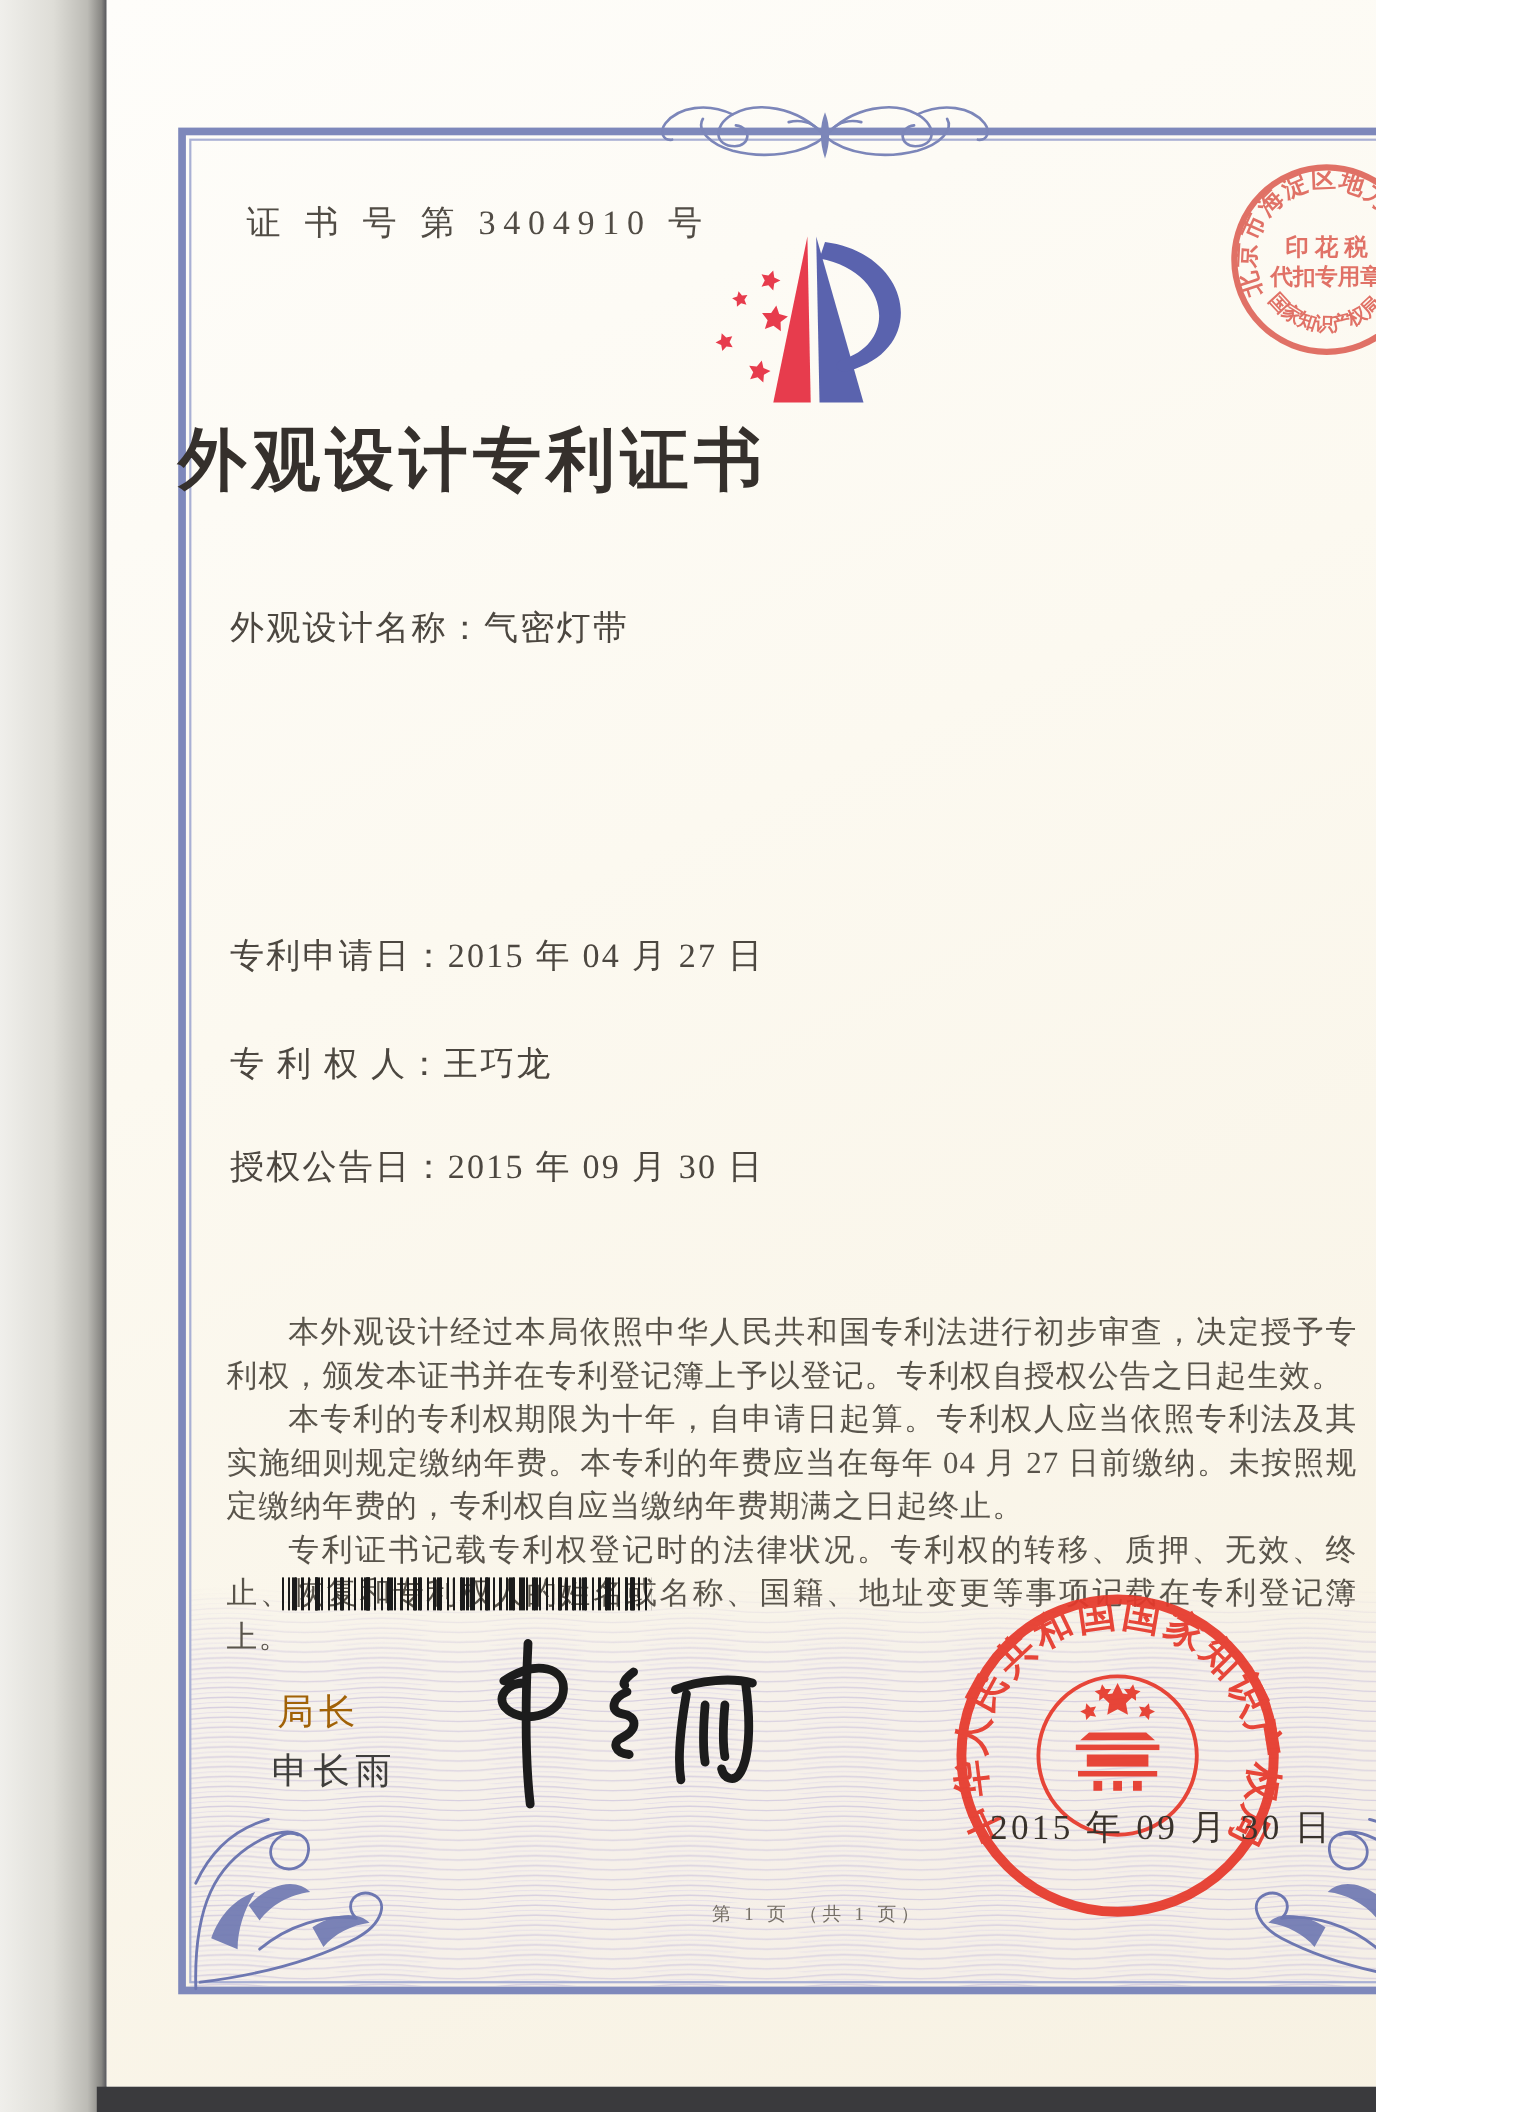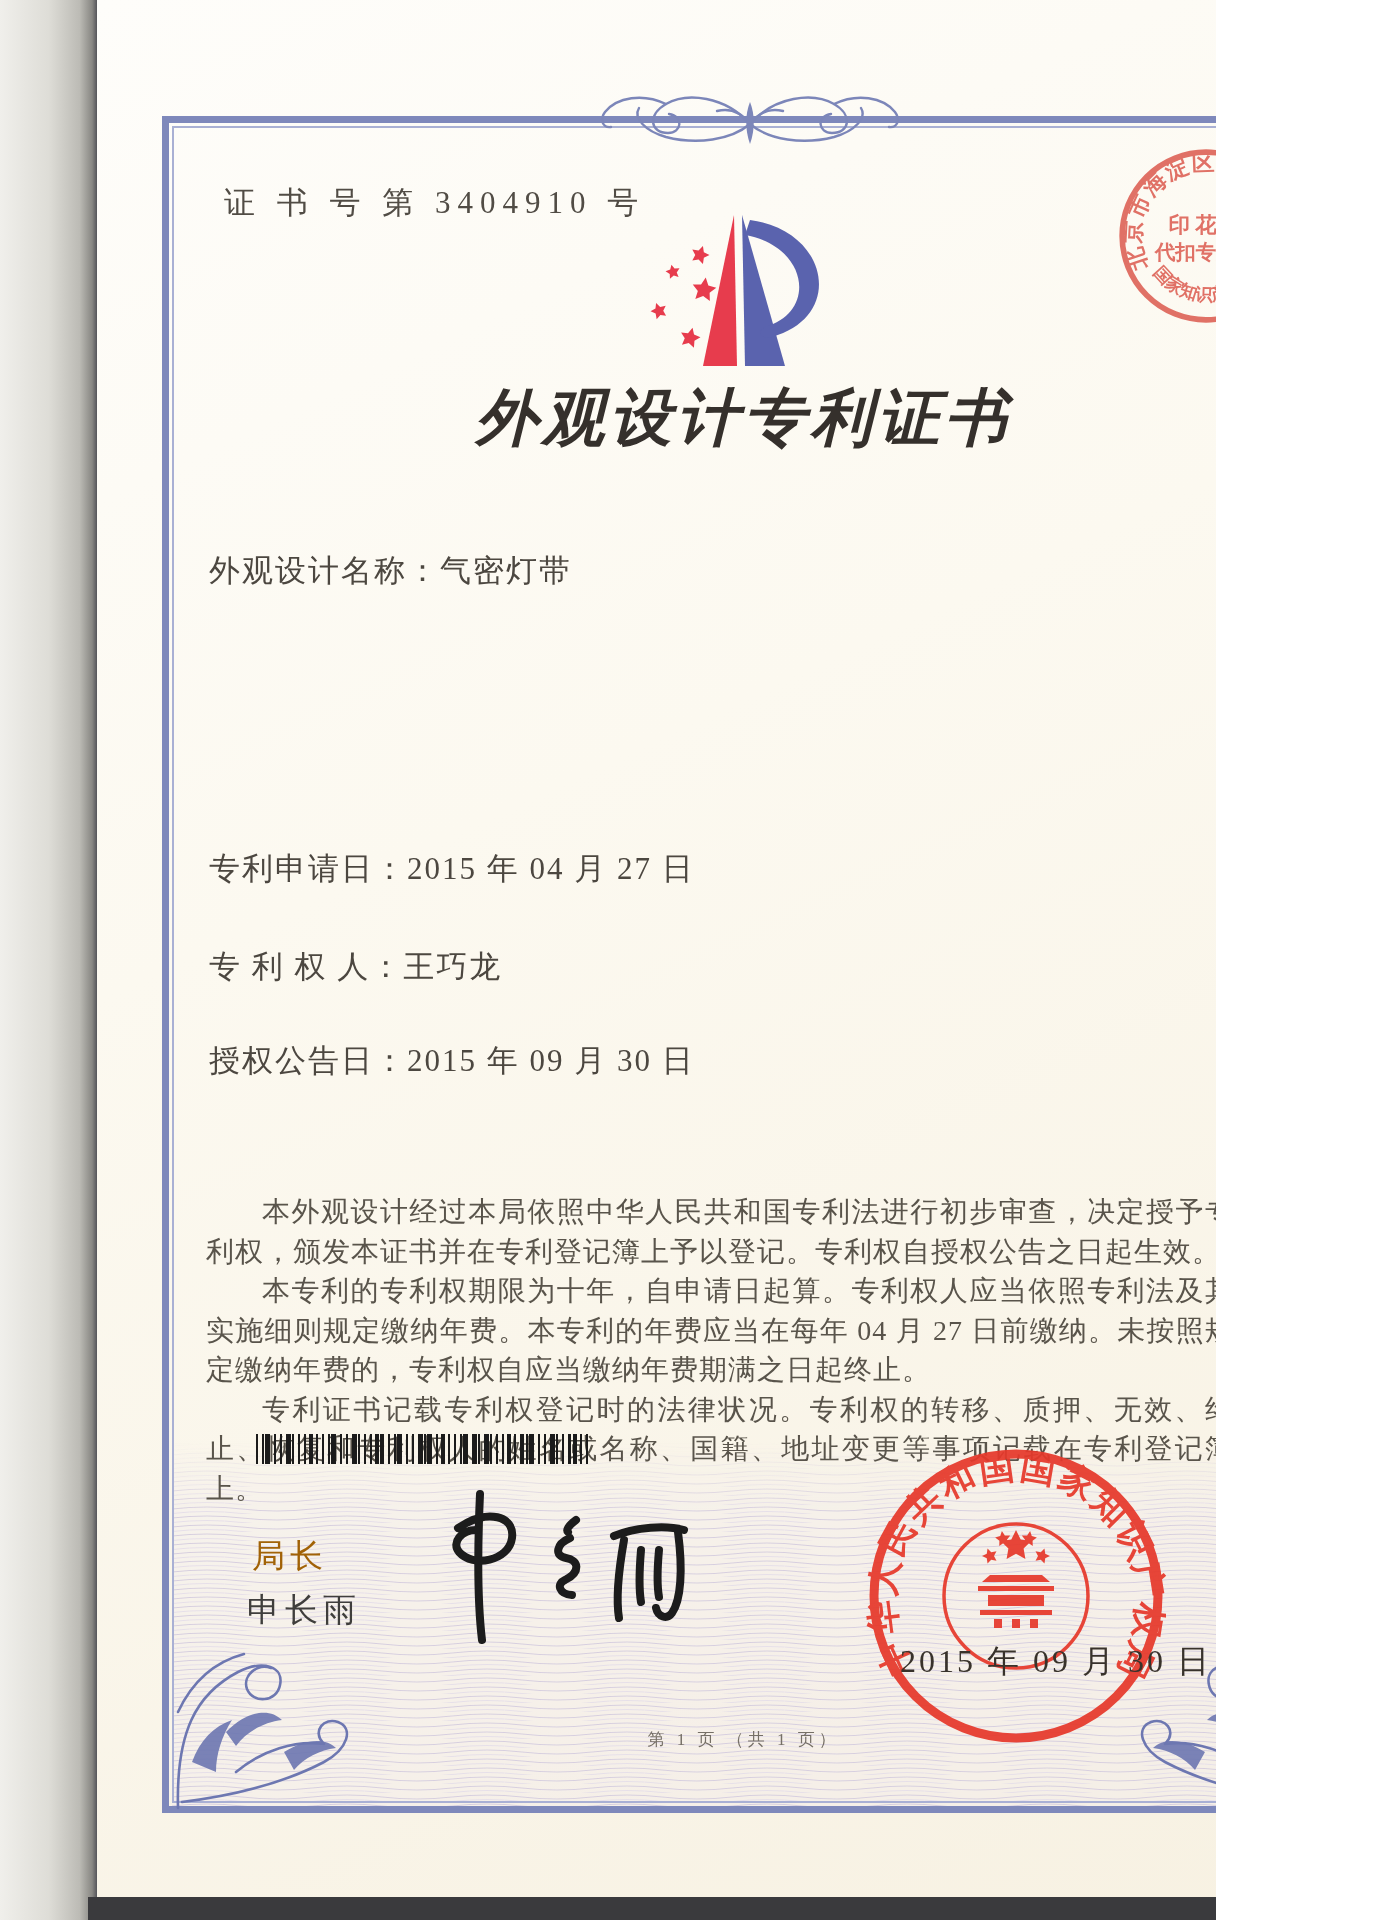--- a/index.html
+++ b/index.html
@@ -1,17 +1,17 @@
 <!DOCTYPE html>
 <html><head>
 <meta charset="utf-8">
 <style>
   html,body{margin:0;padding:0;background:#ffffff;}
   #page{position:relative;width:1216px;height:1920px;overflow:hidden;
-        font-family:"Liberation Serif","DejaVu Serif",serif;}
+        font-family:"Liberation Serif","DejaVu Serif",serif;padding-left:35px;}
   
   .left-band{position:absolute;left:0;top:0;width:97px;height:1920px;
     background:linear-gradient(90deg,#f0efeb 0%,#deddd7 50%,#bcbbb5 82%,#888783 95%,#55555a 100%);}
   .bottom-bar{position:absolute;left:88px;top:1897px;width:1297px;height:23px;background:#3a3a3d;}
   .paper{position:absolute;left:97px;top:0;width:1288px;height:1897px;
     background:linear-gradient(155deg,#fefdfa 0%,#fcf9f0 40%,#f7f1e2 100%);}
   
   .frame{position:absolute;left:162px;top:116px;width:1149px;height:1683px;
     border:7px solid #7e88bb;}
   .frame-inner{position:absolute;inset:3px;border:2px solid #a9b0d4;}
@@ -19,22 +19,22 @@
     -webkit-mask-image:linear-gradient(180deg,transparent 0,#000 70px);
     mask-image:linear-gradient(180deg,transparent 0,#000 70px);}
   .corner{position:absolute;width:240px;height:200px;}
   .corner.bl{left:166px;top:1612px;}
   .corner.br{left:1083px;top:1612px;transform:scaleX(-1);}
   .topflourish{position:absolute;left:545px;top:84px;width:410px;height:74px;}
   
   .cert-no{position:absolute;left:224px;top:182px;font-size:31px;letter-spacing:7px;
     color:#514c45;white-space:nowrap;}
   .logo{position:absolute;left:612px;top:198px;width:262px;height:178px;}
-  .title{position:absolute;left:162px;top:376px;width:1163px;text-align:center;
-    font-size:62px;font-weight:bold;letter-spacing:5px;color:#35302c;font-style:italic;}
+  .title{position:absolute;left:162px;top:376px;width:1163px;text-align:left;
+    font-size:62px;font-weight:bold;letter-spacing:5px;color:#35302c;}
   .row{position:absolute;left:209px;font-size:31px;letter-spacing:2px;color:#4c4740;white-space:nowrap;}
   .row.r0{top:550px}.row.r1{top:652px}.row.r2{top:750px}
   .row.r3{top:848px}.row.r4{top:946px}.row.r5{top:1040px}
   .paras{position:absolute;left:206px;top:1148px;width:1028px;margin-top:44px;}
   .paras p{margin:0;text-indent:2em;font-size:28px;line-height:39.5px;
     text-align:justify;letter-spacing:1px;color:#59544b;}
   .barcode{position:absolute;left:256px;top:1434px;width:336px;height:30px;
     background-image:
       repeating-linear-gradient(90deg,#1b1b1b 0 2px,transparent 2px 6px),
       repeating-linear-gradient(90deg,transparent 0 9px,#1b1b1b 9px 13px,transparent 13px 22px),

